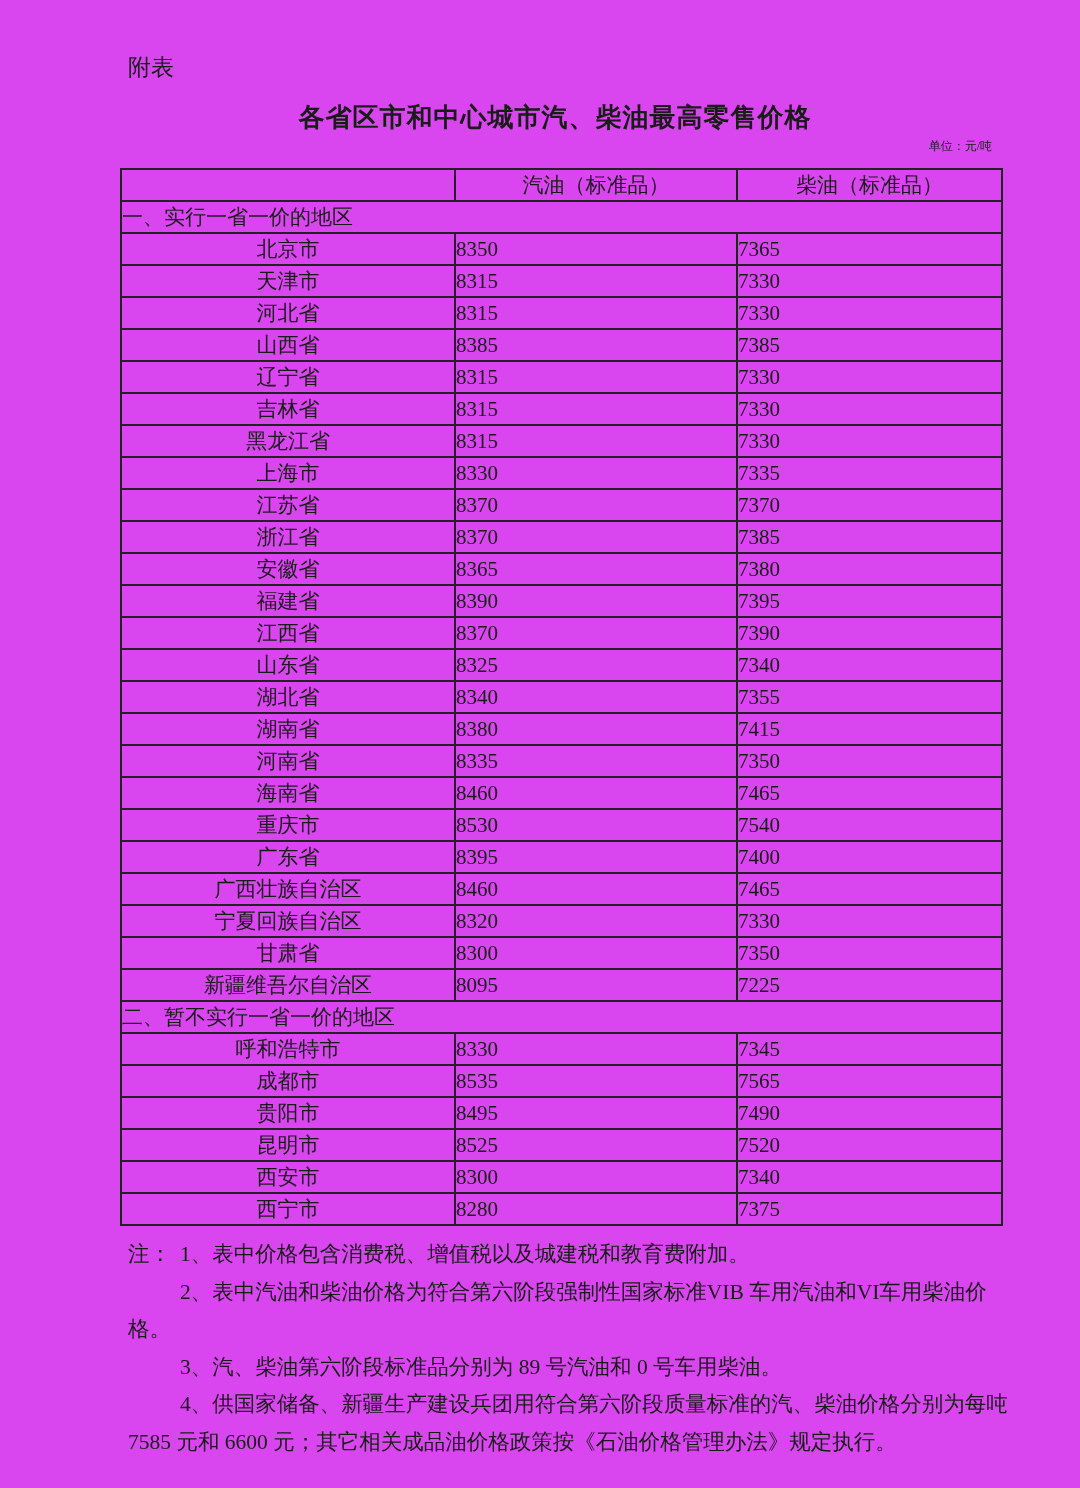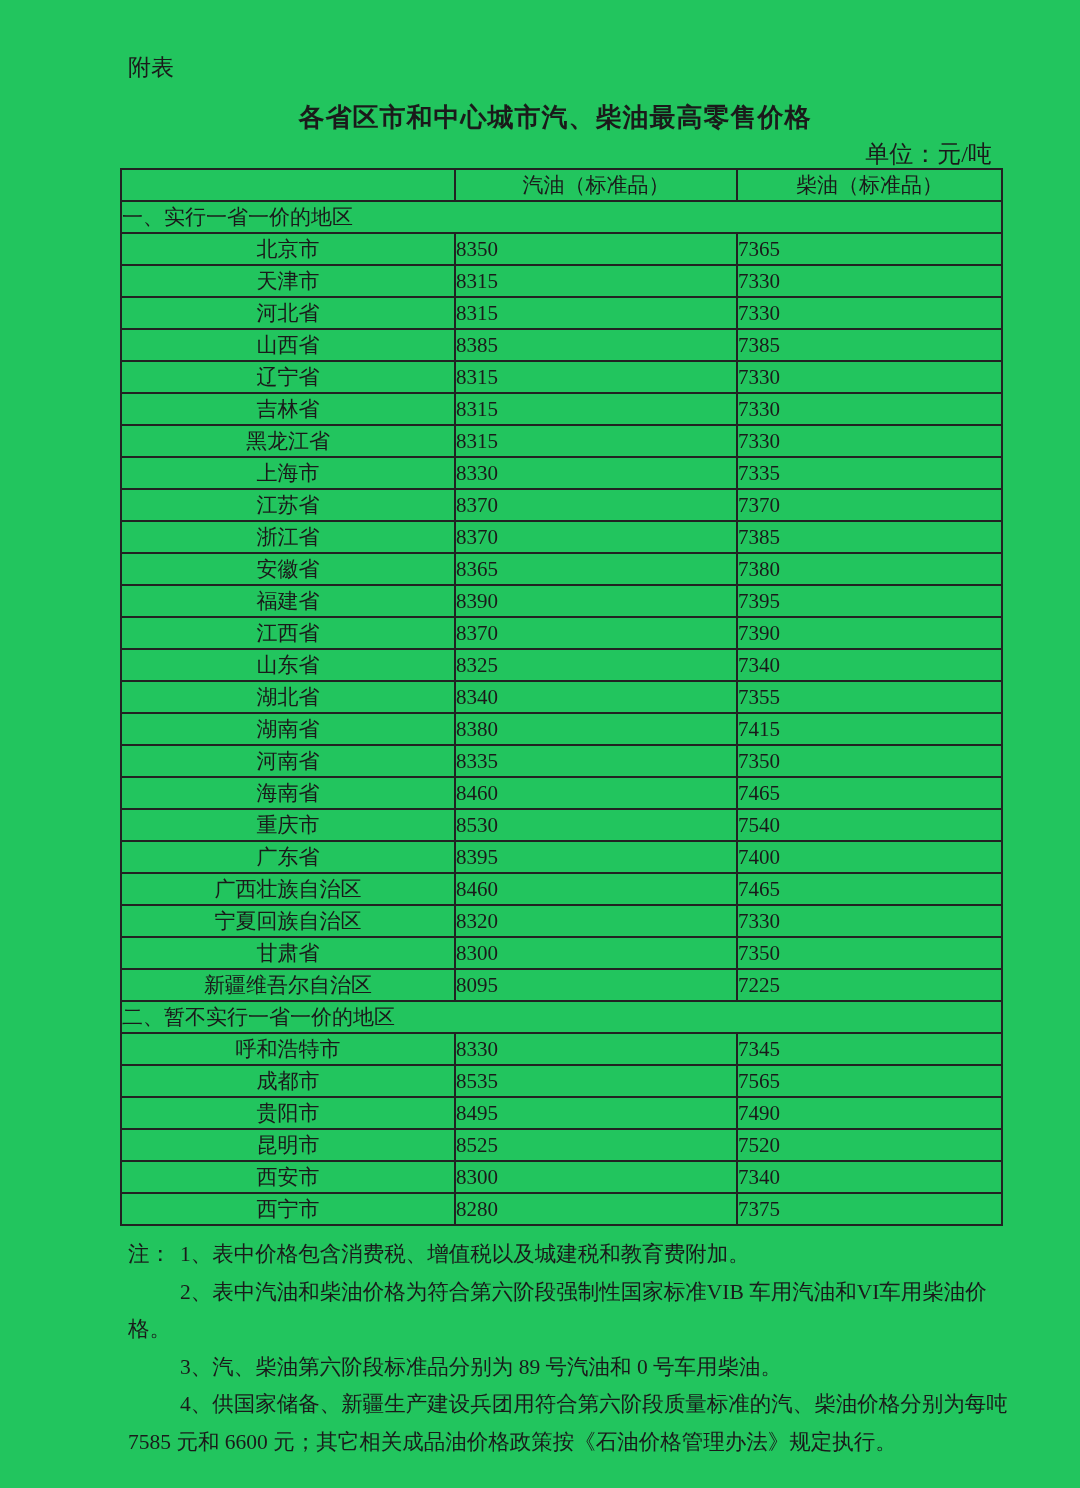--- a/index.html
+++ b/index.html
@@ -5,21 +5,21 @@
   * { margin: 0; padding: 0; box-sizing: border-box; }
   html, body { background: #ffffff; }
   body {
     font-family: "Liberation Serif", "DejaVu Serif", serif;
     color: #1a1a1a;
   }
   .page {
     position: relative;
     width: 1080px;
     height: 1488px;
-    background: #22c55e;
+    background: #d946ef;
     overflow: hidden;
   }
   .annex {
     position: absolute;
     left: 128px;
     top: 52px;
     font-size: 23px;
   }
   .doc-title {
     position: absolute;
@@ -29,21 +29,21 @@
     text-align: center;
     font-family: "Liberation Sans", "DejaVu Sans", sans-serif;
     font-weight: bold;
     font-size: 26px;
     letter-spacing: 1px;
   }
   .unit-label {
     position: absolute;
     right: 88px;
     top: 138px;
-    font-size: 24px;
+    font-size: 12px;
   }
   table.price-table {
     position: absolute;
     left: 120px;
     top: 168px;
     width: 881px;
     border-collapse: collapse;
     table-layout: fixed;
   }
   table.price-table col.c1 { width: 334px; }

